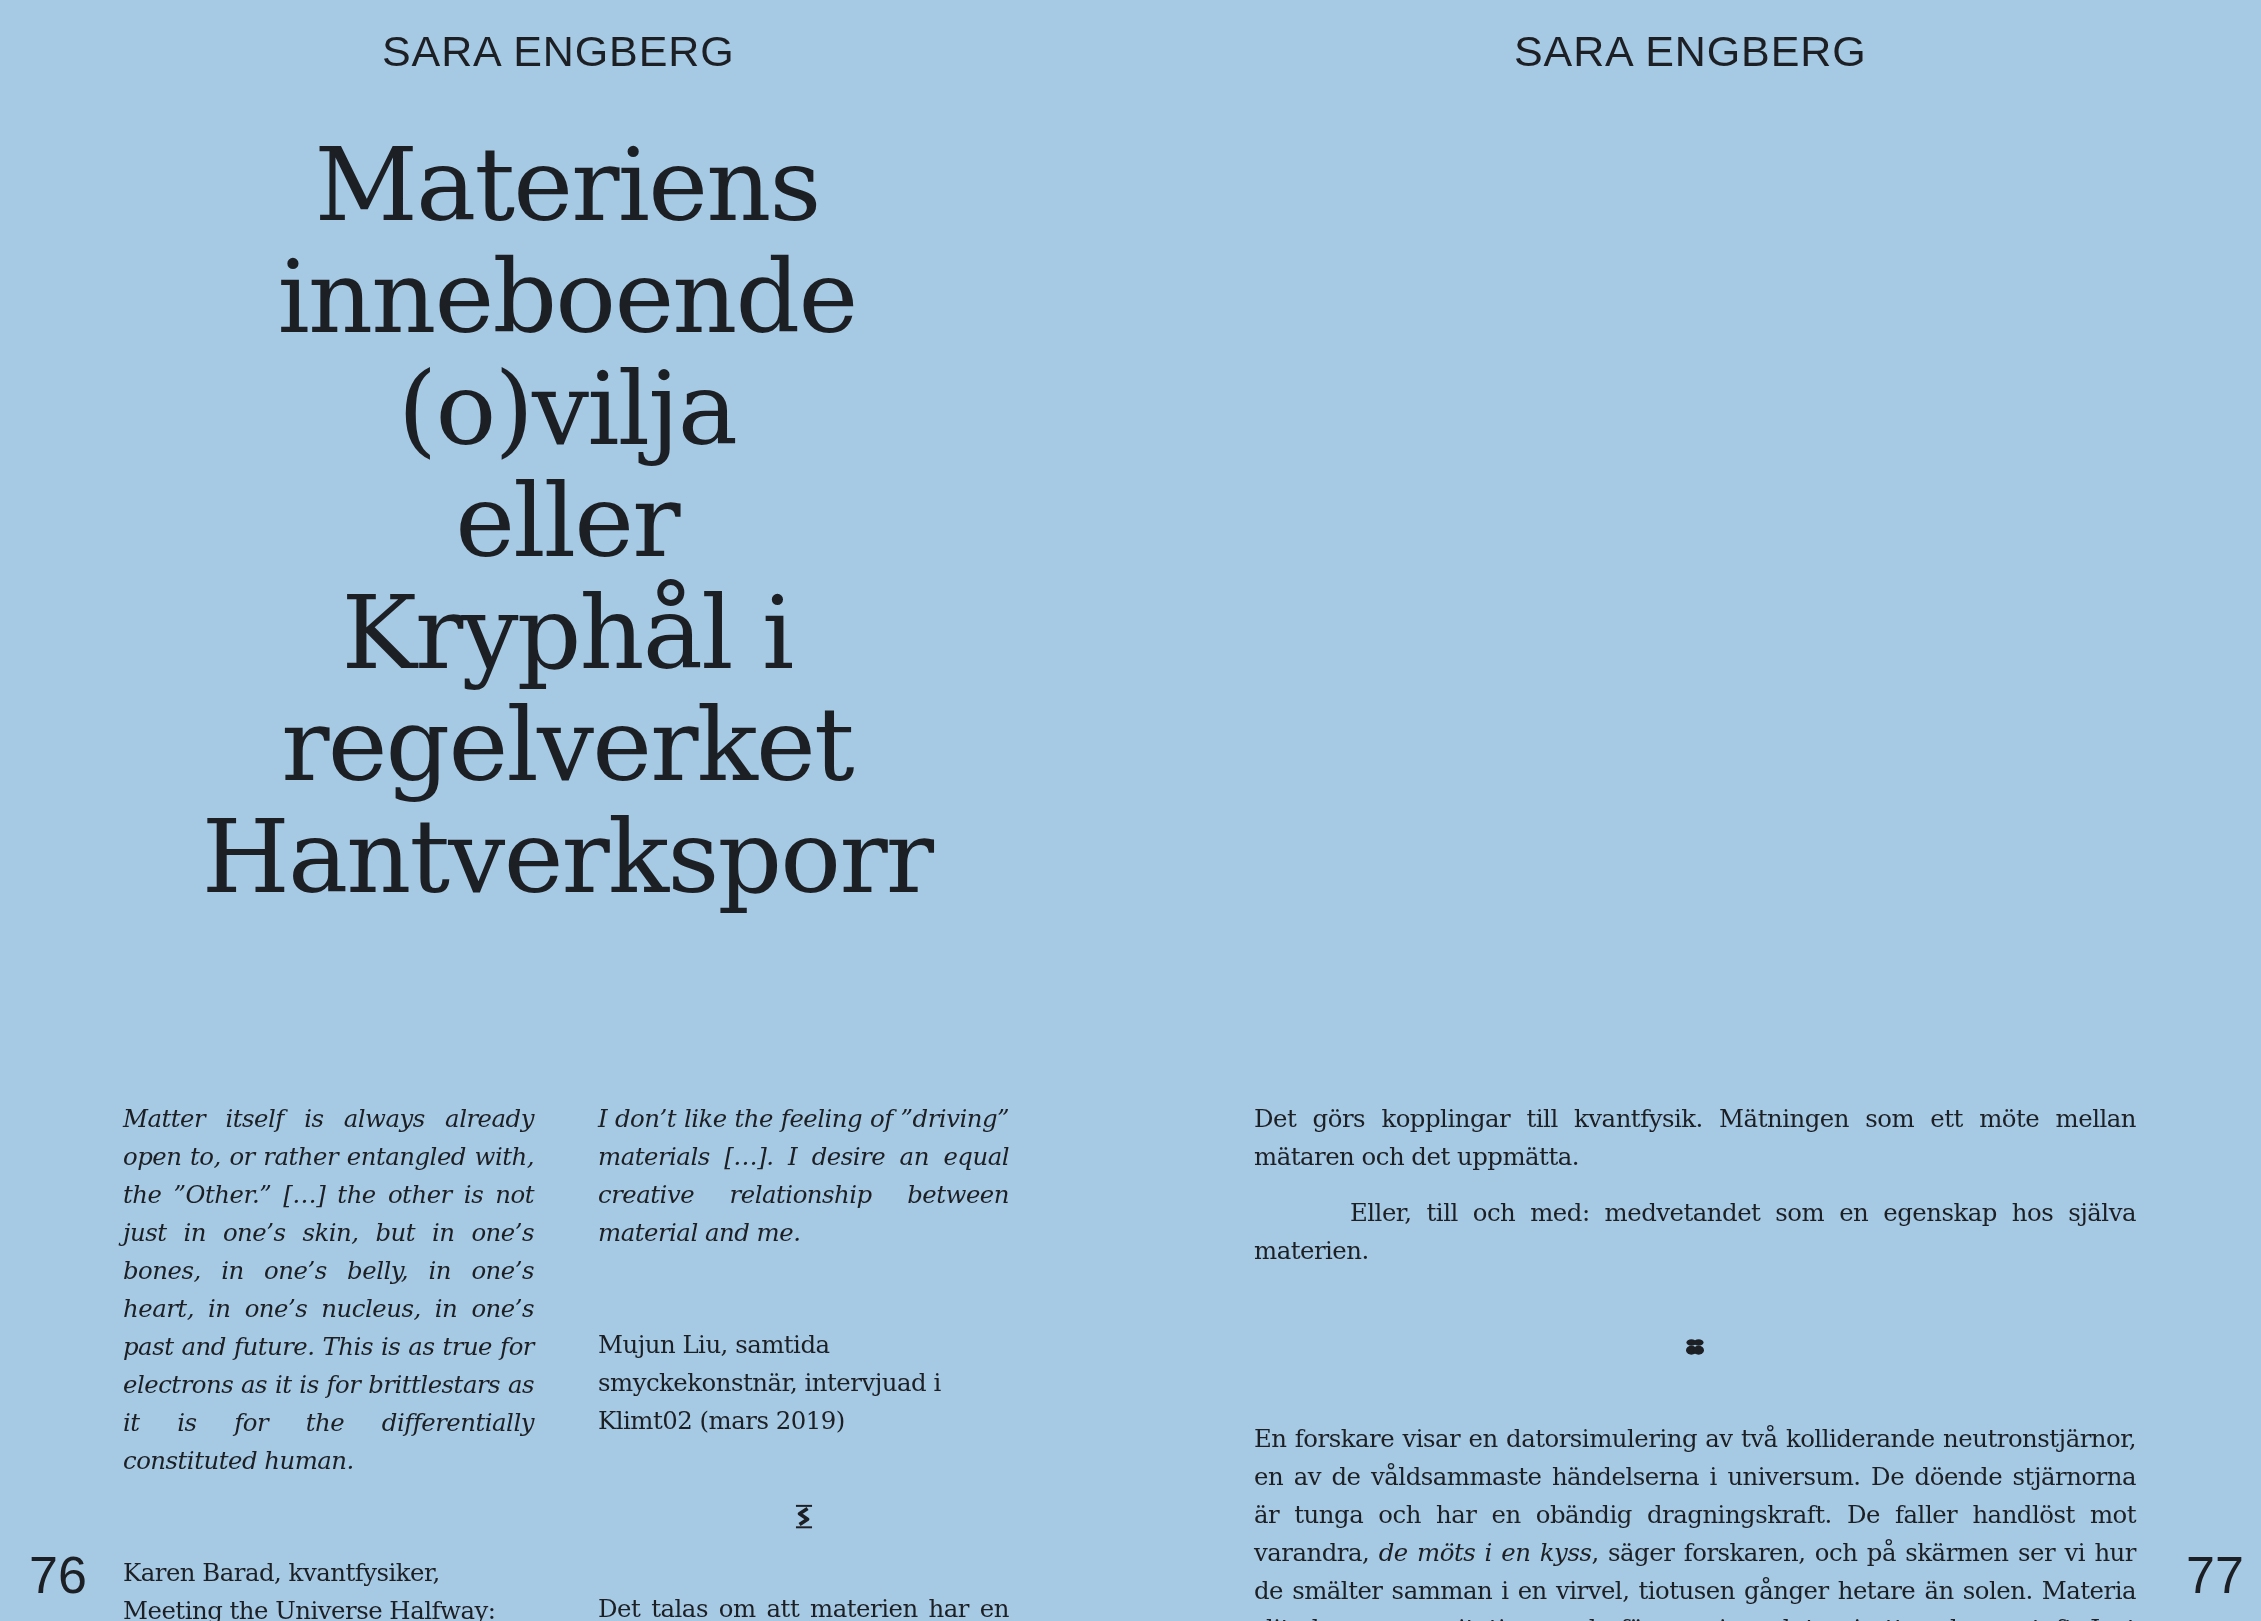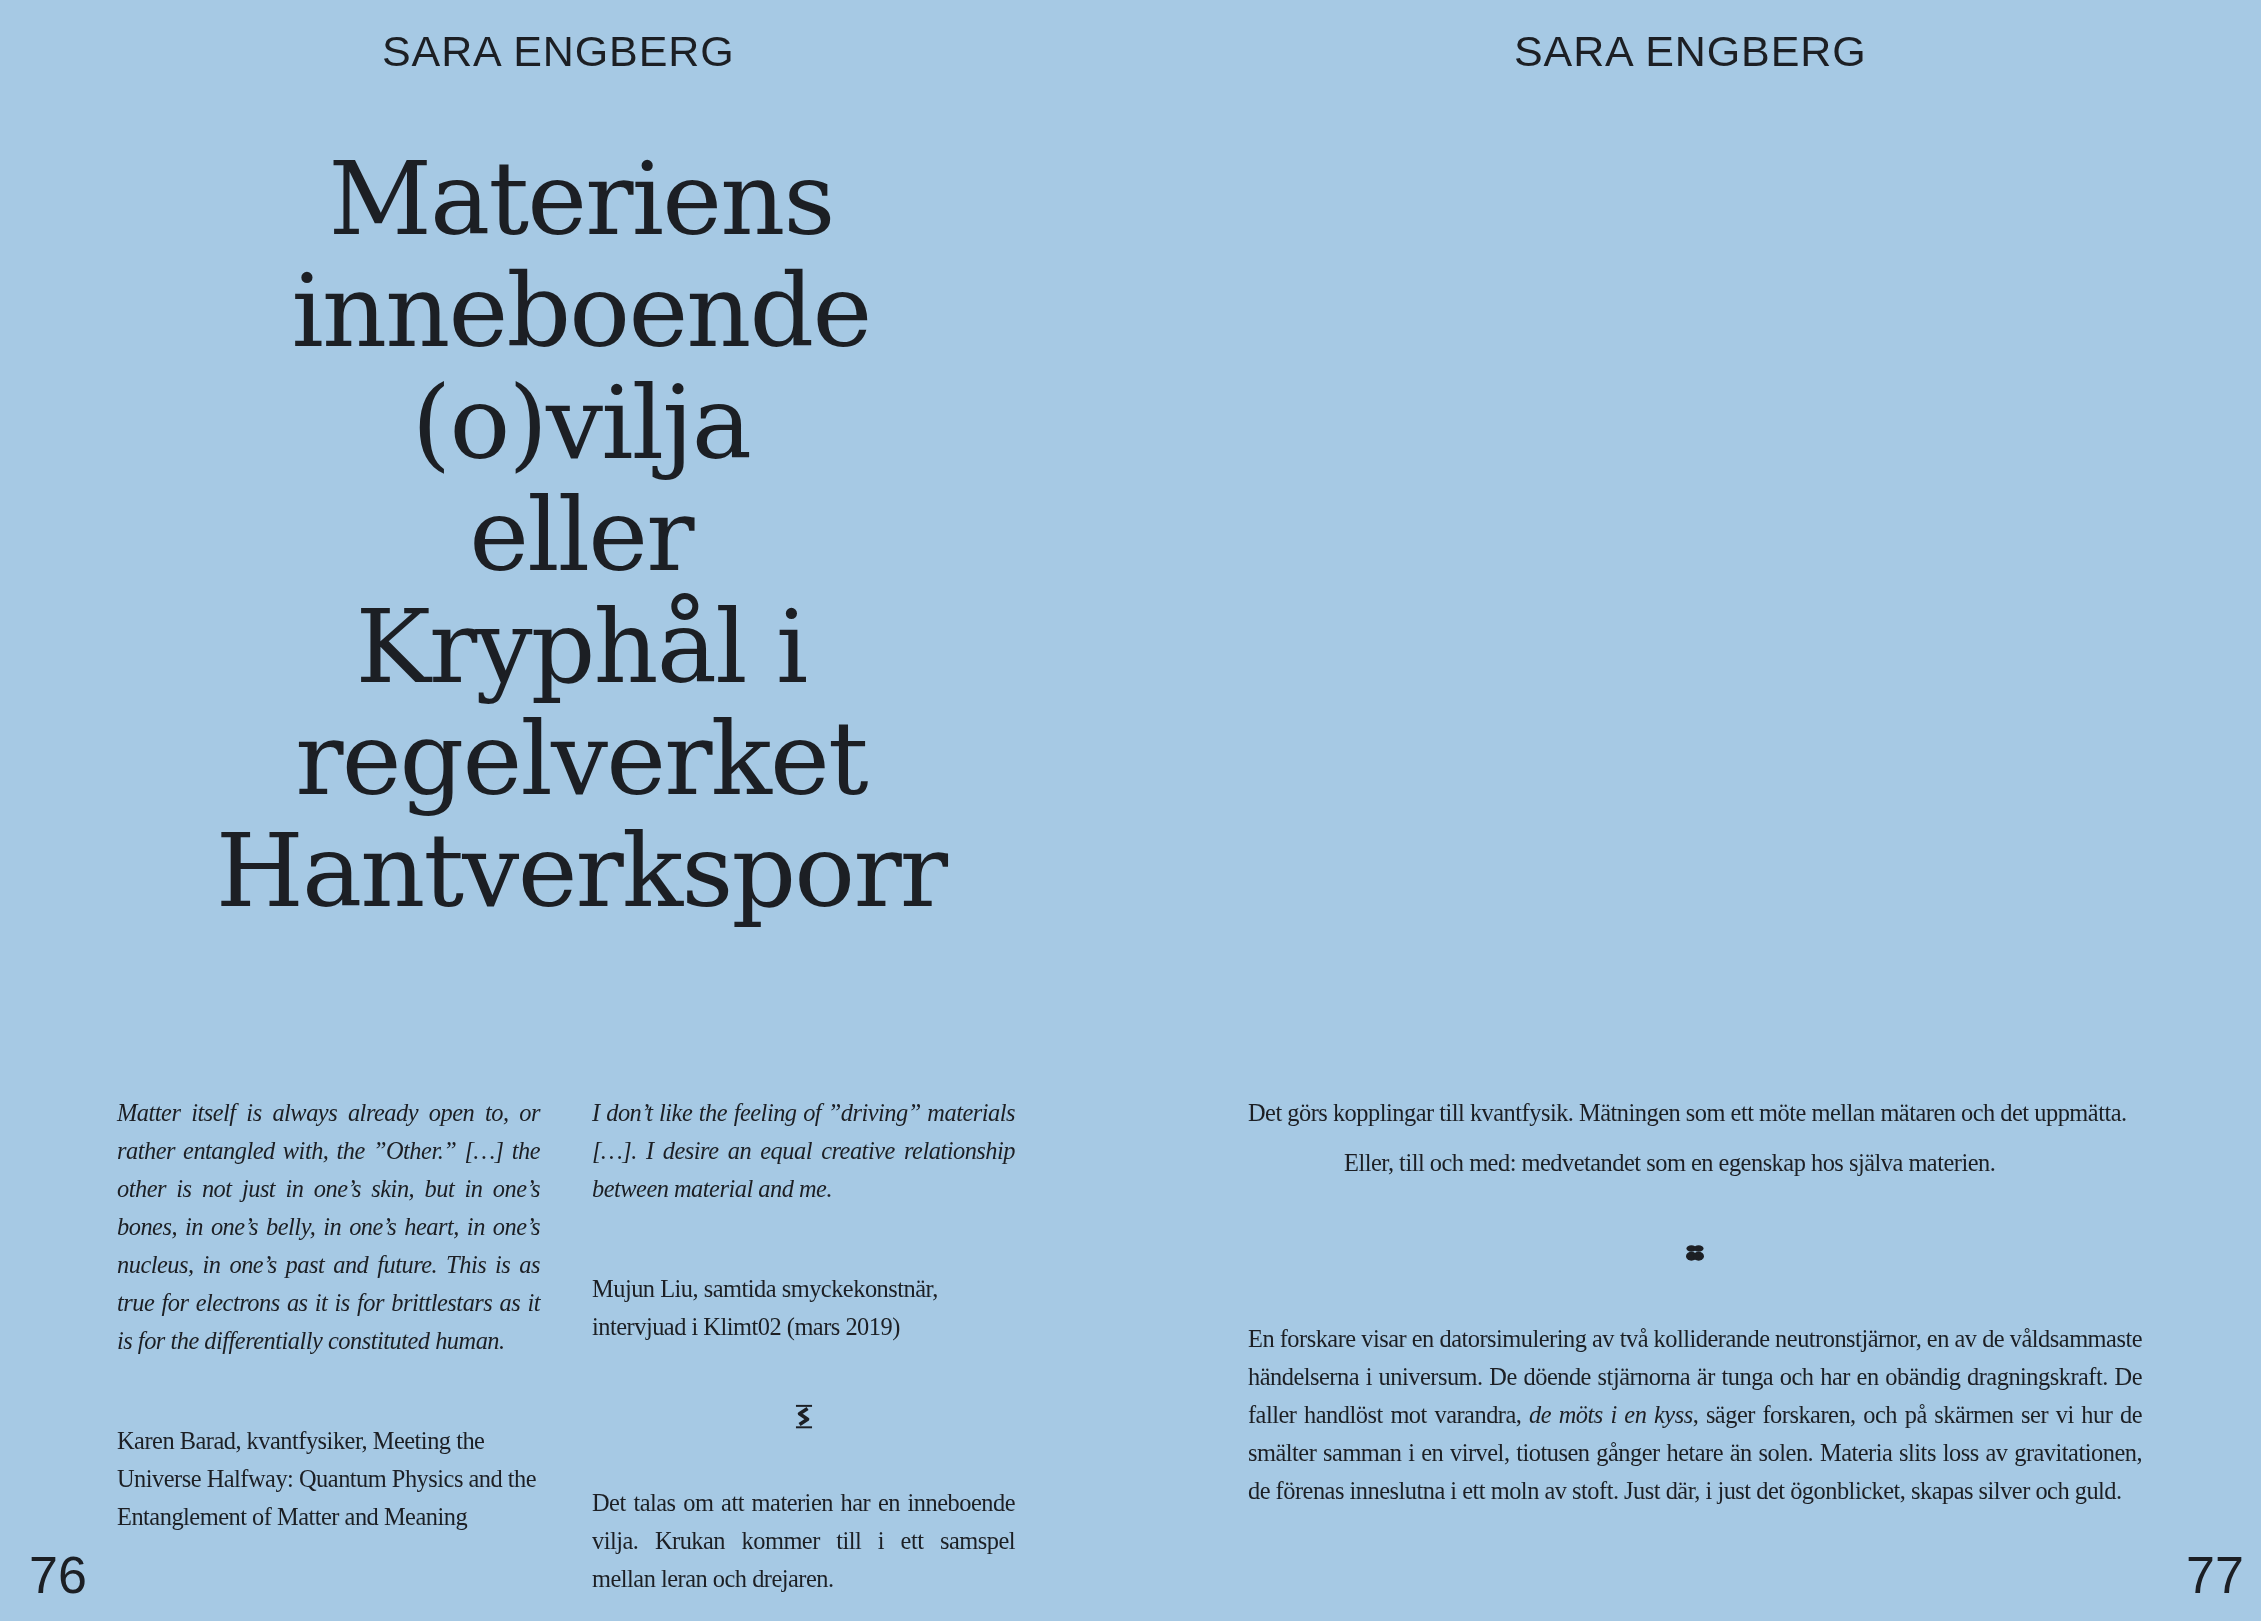--- a/index.html
+++ b/index.html
@@ -20,32 +20,32 @@
     font-family: "Liberation Sans", sans-serif;
     font-size: 43px; letter-spacing: 0.9px;
     color: #1c1f24;
     white-space: nowrap;
   }
   .page-left .running-head { left: 382px; }
   .page-right .running-head { left: 383px; }
 
   .title {
     position: absolute; left: 54px; width: 1022px; top: 127px;
-    margin: 16px;
+    margin: 2px;
     font-family: "DejaVu Serif", serif;
     font-weight: normal;
     font-size: 101px;
     line-height: 112px;
     text-align: center;
     letter-spacing: -1.8px;
   }
   .title span { display: block; white-space: nowrap; }
 
   .col { position: absolute; font-size: 24.4px; line-height: 38px; }
-  .col p { margin: 12px; font-family: Liberation Serif, serif; }
+  .col p { margin: 18px; }
   .col1 { left: 105px; width: 447px; top: 1082px; }
   .col2 { left: 580px; width: 447px; top: 1082px; }
   .col-right { left: 105px; width: 918px; top: 1082px; }
 
   .quote { font-style: italic; text-align: justify; letter-spacing: -0.5px; }
   .cite { letter-spacing: -0.5px; }
   .body-text { text-align: justify; letter-spacing: -0.5px; }
   .gap { height: 38px; }
   .indent { text-indent: 96px; }
 

